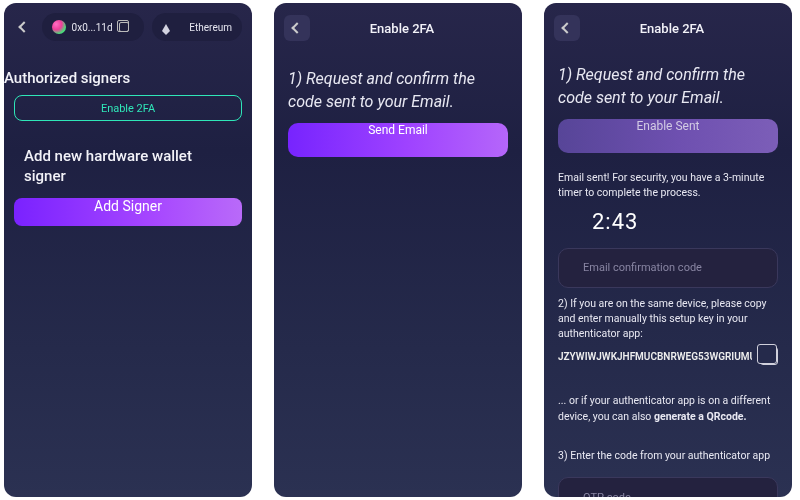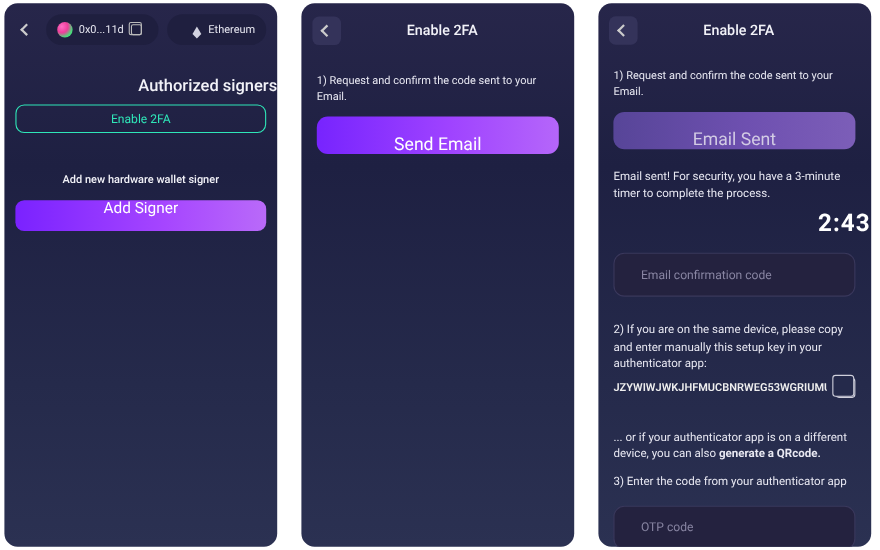--- a/index.html
+++ b/index.html
@@ -7,43 +7,43 @@
   .panel { width: 248px; height: 494px; background: linear-gradient(180deg, #27264a 0%, #1e2042 30%, #252a4b 70%, #2b3152 100%); border-radius: 12px; overflow: hidden; color: #fff; position: relative; }
   .panel3 { overflow-y: auto; scrollbar-width: none; }
   .panel3::-webkit-scrollbar { display: none; }
 
   
   .p1-top { display: flex; gap: 8px; padding: 10px 10px 6px 10px; align-items: center; }
   .back-btn { width: 20px; height: 20px; display: flex; align-items: center; justify-content: center; cursor: pointer; }
   .chev-left::before { content: ""; display: block; width: 6px; height: 6px; border-left: 2px solid #ccc; border-bottom: 2px solid #ccc; transform: rotate(45deg); }
   .pill { background: #1f1f3f; border-radius: 14px; height: 28px; display: flex; align-items: center; padding: 0 10px; font-size: 10px; color: #e5e5ef; gap: 6px; white-space: nowrap; }
   .pill.addr { width: 104px; }
-  .pill.net { width: 92px; justify-content: flex-end; }
+  .pill.net { width: 92px; justify-content: space-between; }
   .avatar-dot { width: 14px; height: 14px; border-radius: 50%; background: radial-gradient(circle at 30% 30%, #ff6ec4, #ee3e9a 40%, #4adb7a 70%); }
   .copy-ic { width: 10px; height: 10px; border: 1px solid #bbb; border-radius: 2px; position: relative; }
   .copy-ic::after { content: ""; position: absolute; top: -3px; left: -3px; width: 10px; height: 10px; border: 1px solid #bbb; border-radius: 2px; }
   .eth-ic { width: 0; height: 0; border-left: 4px solid transparent; border-right: 4px solid transparent; border-bottom: 7px solid #d2d2e0; position: relative; }
   .eth-ic::after { content: ""; position: absolute; top: 7px; left: -4px; border-left: 4px solid transparent; border-right: 4px solid transparent; border-top: 4px solid #d2d2e0; }
-  .p1-h1 { text-align: right; font-size: 15px; font-weight: 500; margin-top: 22px; margin-bottom: 6px; color: #f2f2f8; }
+  .p1-h1 { text-align: left; font-size: 15px; font-weight: 500; margin-top: 22px; margin-bottom: 6px; color: #f2f2f8; }
   .p1-sub { font-size: 9px; color: #c8c8d8; padding: 0 10px; line-height: 1.35; }
   .outline-btn { margin: 8px 10px 0 10px; border: 1px solid #2fe6b8; color: #2fe6b8; background: transparent; border-radius: 8px; height: 26px; display: flex; align-items: center; justify-content: center; font-size: 11px; cursor: pointer; }
-  .p1-h2 { text-align: center; font-size: 10px; font-weight: 500; margin-top: 36px; color: #f2f2f8; line-height: 1.3; padding: 0 20px; }
+  .p1-h2 { font-size: 15px; font-weight: 500; margin-top: 26px; color: #f2f2f8; line-height: 1.3; padding: 0 20px; }
   .grad-btn { margin: 12px 10px 16px 10px; background: linear-gradient(90deg, #7a22ff 0%, #a646ff 60%, #b96af9 100%); border-radius: 8px; height: 28px; display: flex; align-items: flex-start; justify-content: center; font-size: 14px; color: #fff; cursor: pointer; }
 
   
   .p-top { display: flex; align-items: center; padding: 12px 10px 8px 10px; gap: 8px; }
   .back-sq { width: 26px; height: 26px; background: #34335a; border-radius: 6px; display: flex; align-items: center; justify-content: center; cursor: pointer; }
   .p-title { flex: 1; text-align: center; font-size: 13px; font-weight: 500; color: #f2f2f8; margin-right: 26px; }
-  .body-txt { font-size: 10px; color: #e8e8f2; padding: 0 14px; line-height: 1.45; margin-top: 18px; margin-bottom: 10px; }
-  .big-grad-btn { margin: 8px 14px 0 14px; background: linear-gradient(90deg, #7724fe 0%, #9f43ff 55%, #b566fa 100%); border-radius: 10px; height: 34px; display: flex; align-items: flex-end; justify-content: center; font-size: 16px; color: #fff; cursor: pointer; }
+  .body-txt { font-size: 16px; color: #e8e8f2; padding: 0 14px; line-height: 1.45; margin-top: 18px; margin-bottom: 10px; font-style: italic; }
+  .big-grad-btn { margin: 8px 14px 0 14px; background: linear-gradient(90deg, #7724fe 0%, #9f43ff 55%, #b566fa 100%); border-radius: 10px; height: 34px; display: flex; align-items: flex-start; justify-content: center; font-size: 12px; color: #fff; cursor: pointer; }
   .big-grad-btn.muted { background: linear-gradient(90deg, #574598 0%, #6e50b0 55%, #7c5eb8 100%); color: #d2cbe4; }
   .timer-txt { font-size: 10.5px; color: #e8e8f2; padding: 0 14px; line-height: 1.4; margin-top: 18px; }
-  .timer-val { text-align: right; font-size: 22px; font-weight: 700; margin-top: 8px; letter-spacing: 1px; padding-left: 48px; }
+  .timer-val { text-align: left; font-size: 22px; font-weight: 400; margin-top: 8px; letter-spacing: 1px; padding-left: 48px; }
   .input-box { margin: 14px 14px 0 14px; background: #24223f; border: 1px solid #3a385c; border-radius: 10px; height: 40px; display: flex; align-items: center; padding: 0 24px; font-size: 11px; color: #8885a2; }
-  .step2 { font-size: 10.5px; color: #e8e8f2; padding: 0 14px; line-height: 1.45; margin-top: 22px; }
+  .step2 { font-size: 10.5px; color: #e8e8f2; padding: 0 14px; line-height: 1.45; margin-top: 8px; }
   .key-row { display: flex; align-items: center; gap: 8px; padding: 6px 14px 0 14px; }
   .key-txt { font-size: 10px; color: #eee; letter-spacing: 0px; font-weight: 600; flex: 1; white-space: nowrap; overflow: hidden; text-overflow: clip; }
   .copy-btn { width: 18px; height: 18px; border: 1.2px solid #d0d0dc; border-radius: 3px; position: relative; cursor: pointer; flex-shrink: 0; }
   .copy-btn::after { content: ""; position: absolute; top: -4px; left: -4px; width: 18px; height: 18px; border: 1.2px solid #d0d0dc; border-radius: 3px; background: #252a4b; }
   .qr-line { font-size: 10.5px; color: #e8e8f2; padding: 0 14px; line-height: 1.45; margin-top: 28px; }
   .qr-line b { font-weight: 700; }
 </style>
 </head>
 <body>
 
@@ -87,32 +87,32 @@
 
 <div class="panel panel3">
   <div class="p-top">
     <div class="back-sq">
         <span class="chev-left"></span>
       </div>
     <div class="p-title">Enable 2FA</div>
   </div>
   <div class="body-txt" style="margin-top:14px;">1) Request and confirm the code sent to your Email.</div>
   <div class="big-grad-btn muted">
-      <span>Email Sent</span>
+      <span>Enable Sent</span>
     </div>
   <div class="timer-txt">Email sent! For security, you have a 3-minute timer to complete the process.</div>
   <div class="timer-val">2:43</div>
   <div class="input-box">
       <span>Email confirmation code</span>
     </div>
   <div class="step2">2) If you are on the same device, please copy and enter manually this setup key in your authenticator app:</div>
   <div class="key-row">
     <div class="key-txt">JZYWIWJWKJHFMUCBNRWEG53WGRIUMUJ2</div>
     <div class="copy-btn"></div>
   </div>
   <div class="qr-line">
     <span>... or if your authenticator app is on a different device, you can also </span><b>generate a QRcode.</b>
   </div>
-  <div class="step2" style="margin-top:10px;">3) Enter the code from your authenticator app</div>
+  <div class="step2" style="margin-top:24px;">3) Enter the code from your authenticator app</div>
   <div class="input-box" style="margin-bottom:26px;">
       <span>OTP code</span>
     </div>
 </div>
 
 </body></html>

